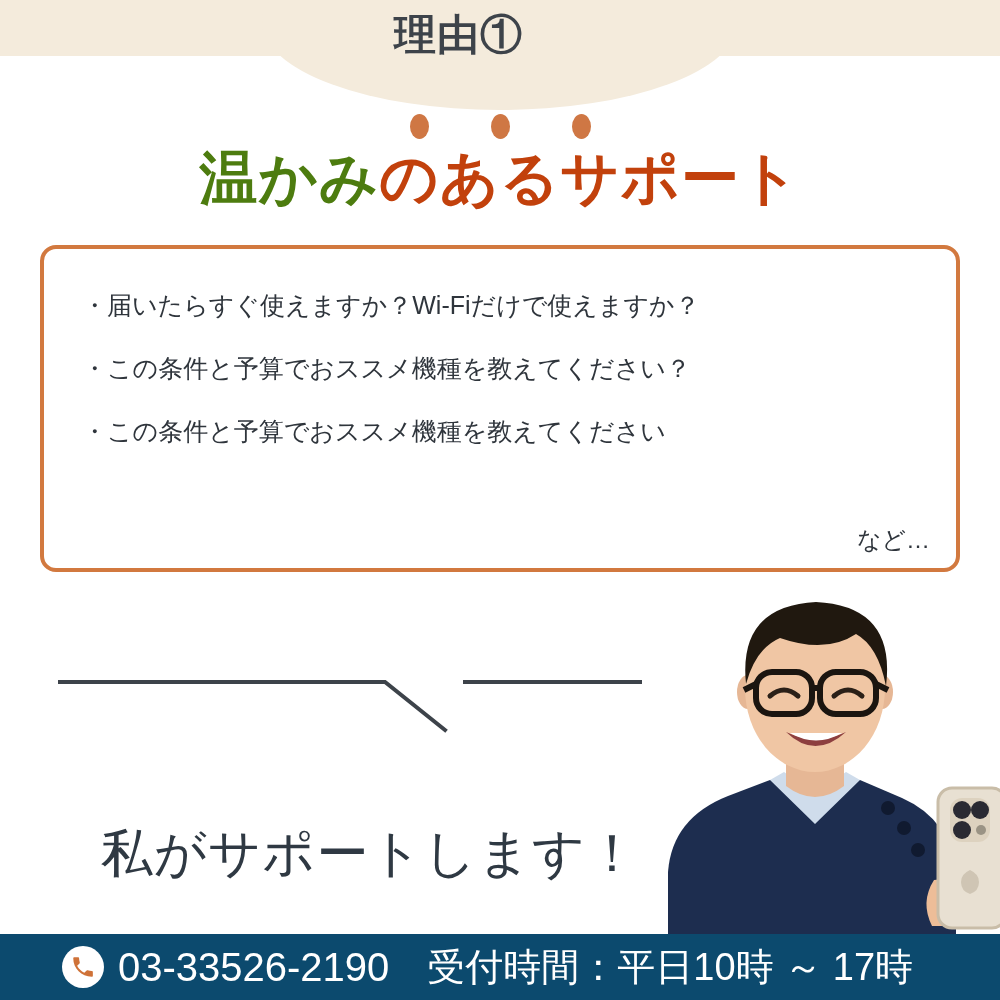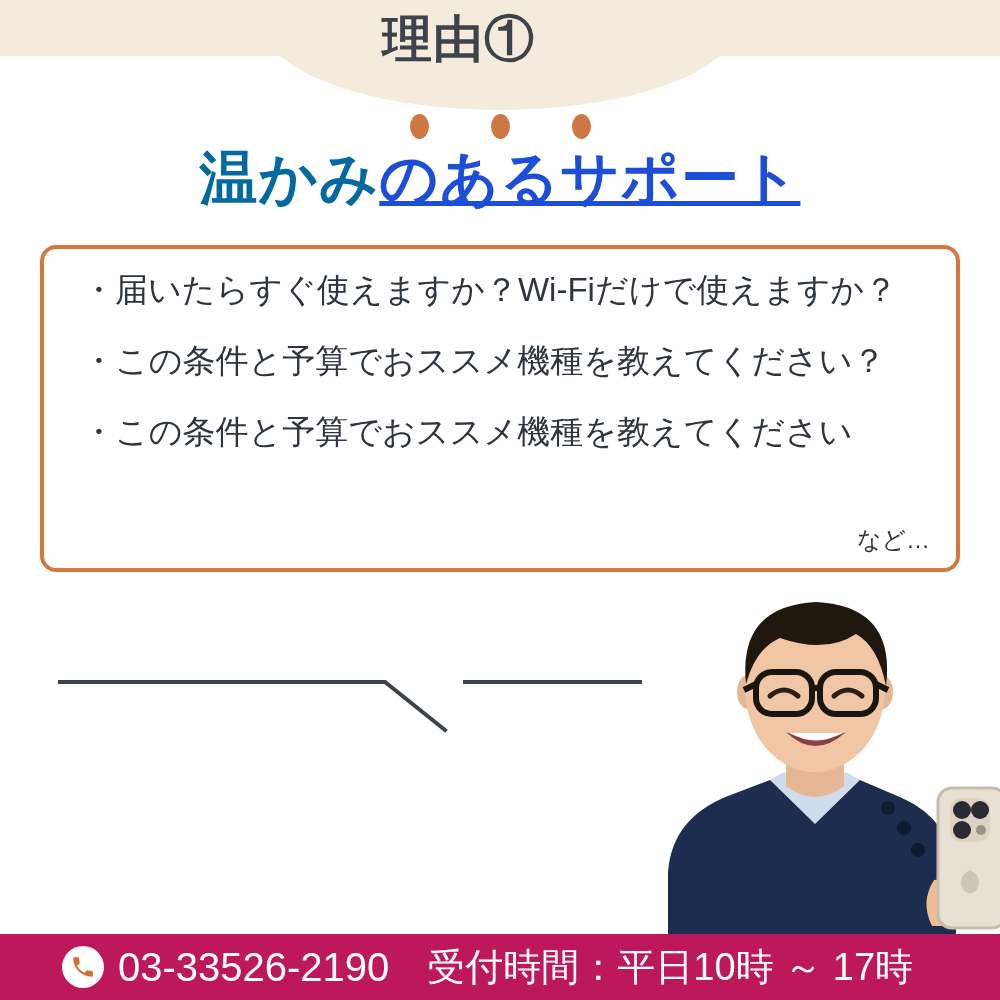--- a/index.html
+++ b/index.html
@@ -34,21 +34,21 @@
     background:#f4ebdc;
     border-radius:50%;
     z-index:1;
   }
   .header-title {
     position:absolute;
     left:0; top:14px;
     width:917px;
     text-align:center;
     z-index:5;
-    font-size:50px;
+    font-size:42px;
     font-weight:bold;
     letter-spacing:1px;
     color:#3d434a;
     line-height:1;
     white-space:nowrap;
   }
 
   
   .dots {
     position:absolute;
@@ -72,46 +72,47 @@
     left:0; top:146px;
     width:1000px;
     text-align:center;
     font-size:58px;
     font-weight:bold;
     letter-spacing:1px;
     line-height:1.12;
     white-space:nowrap;
     z-index:4;
   }
-  .headline .hl-accent { color:#0369a1; }
-  .headline .hl-plain  { color:#1d4ed8;text-decoration:underline; }
+  .headline .hl-accent { color:#4d7c0f; }
+  .headline .hl-plain  { color:#c2410c; }
 
   
   .qbox {
     position:absolute;
     left:40px; top:245px;
     width:920px; height:327px;
     border:4px solid #d2793f;
     border-radius:16px;
     background:#ffffff;
     z-index:3;
   }
   .qlist {
     position:absolute;
     left:38px; top:24px;
     width:850px;
   }
   .qitem {
     display:block;
-    font-size:33px;
+    font-size:25px;
     color:#2f353c;
     line-height:1.0;
     margin-bottom:38px;
     white-space:nowrap;
     letter-spacing:0px;
+    margin-top:20px;
   }
   .qitem:last-child { margin-bottom:0; }
   .etc {
     position:absolute;
     right:26px; bottom:12px;
     font-size:24px;
     color:#2f353c;
     white-space:nowrap;
   }
 
@@ -168,21 +169,21 @@
     width:380px; height:360px;
     z-index:5;
     overflow:hidden;
   }
 
   
   .footer {
     position:absolute;
     left:0; bottom:0;
     width:1000px; height:66px;
-    background:#be185d;
+    background:#0c4a6e;
     display:flex;
     align-items:center;
     z-index:9;
   }
   .phone-icon {
     position:relative;
     margin-left:62px;
     width:42px; height:42px;
     border-radius:50%;
     background:#ffffff;
@@ -235,20 +236,21 @@
     </div>
     <div class="etc">など…</div>
   </div>
 
 
   <svg class="tail-svg" viewBox="0 0 640 80">
     <path d="M20 22 L345 22 L405 70" fill="none" stroke="#3d434a" stroke-width="4" stroke-linecap="square"></path>
     <path d="M425 22 L600 22" fill="none" stroke="#3d434a" stroke-width="4" stroke-linecap="square"></path>
   </svg>
 
+  <div class="bigcopy2">私がサポートします！</div>
 
   <div class="photo">
     <svg viewBox="0 0 380 360" width="380" height="360">
 
       <path d="M48 360 L48 292 Q52 238 108 216 L150 200 L240 200 L282 218 Q332 240 336 296 L336 360 Z" fill="#1d2d4f"></path>
 
       <path d="M150 200 L195 244 L240 200 L226 192 L195 214 L164 192 Z" fill="#cfdceb"></path>
 
       <path d="M166 168 L166 206 Q195 228 224 206 L224 168 Z" fill="#e6b795"></path>
 

